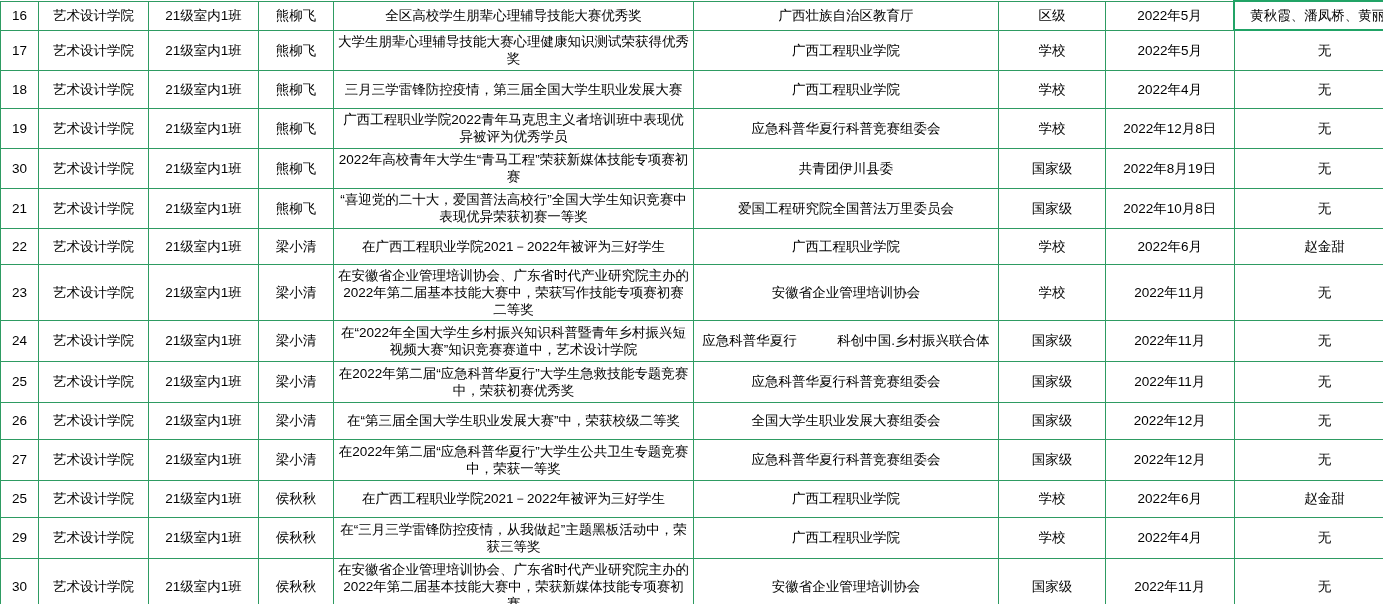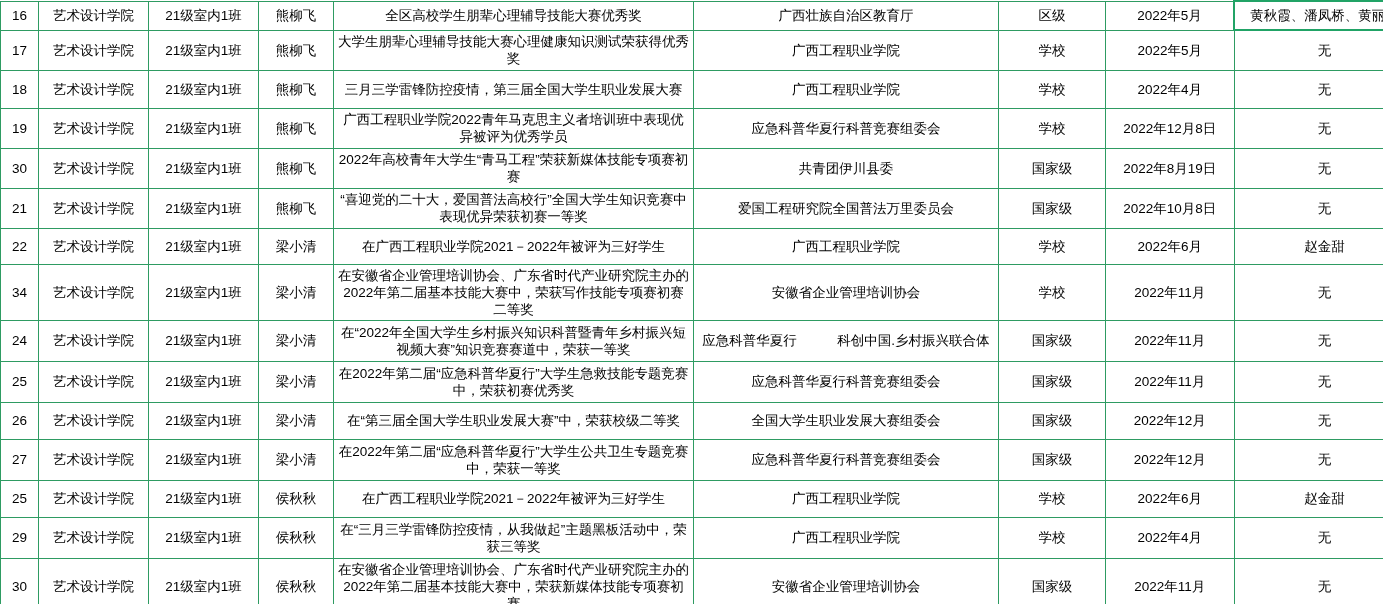--- a/index.html
+++ b/index.html
@@ -140,38 +140,38 @@
         <td class="c-name">梁小清</td>
         <td class="c-award">在广西工程职业学院2021－2022年被评为三好学生</td>
         <td class="c-org">广西工程职业学院</td>
         <td class="c-level">学校</td>
         <td class="c-date">2022年6月</td>
         <td class="c-tutor">赵金甜</td>
 
       </tr>
 
       <tr style="height:40px">
-        <td class="c-idx">34</td>
+        <td class="c-idx">23</td>
         <td class="c-col">艺术设计学院</td>
         <td class="c-cls">21级室内1班</td>
         <td class="c-name">梁小清</td>
         <td class="c-award">在安徽省企业管理培训协会、广东省时代产业研究院主办的2022年第二届基本技能大赛中，荣获写作技能专项赛初赛二等奖</td>
         <td class="c-org">安徽省企业管理培训协会</td>
         <td class="c-level">学校</td>
         <td class="c-date">2022年11月</td>
         <td class="c-tutor">无</td>
 
       </tr>
 
       <tr style="height:41px">
         <td class="c-idx">24</td>
         <td class="c-col">艺术设计学院</td>
         <td class="c-cls">21级室内1班</td>
         <td class="c-name">梁小清</td>
-        <td class="c-award">在“2022年全国大学生乡村振兴知识科普暨青年乡村振兴短视频大赛”知识竞赛赛道中，荣获一等奖</td>
+        <td class="c-award">在“2022年全国大学生乡村振兴知识科普暨青年乡村振兴短视频大赛”知识竞赛赛道中，艺术设计学院</td>
         <td class="c-org">应急科普华夏行　　　科创中国.乡村振兴联合体</td>
         <td class="c-level">国家级</td>
         <td class="c-date">2022年11月</td>
         <td class="c-tutor">无</td>
 
       </tr>
 
       <tr style="height:41px">
         <td class="c-idx">25</td>
         <td class="c-col">艺术设计学院</td>

